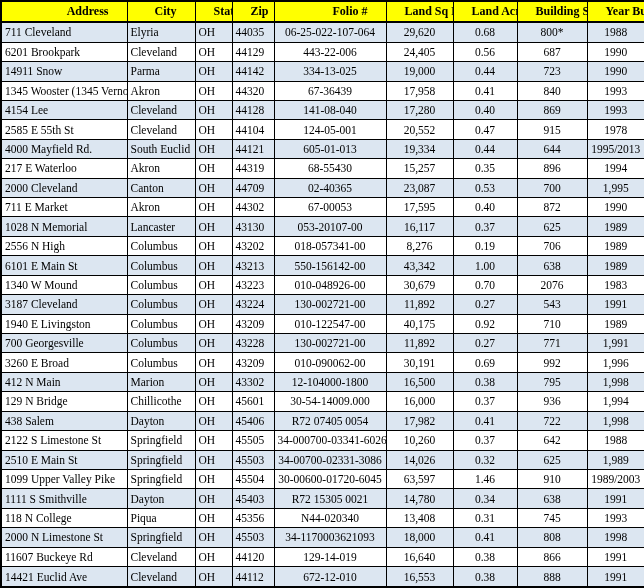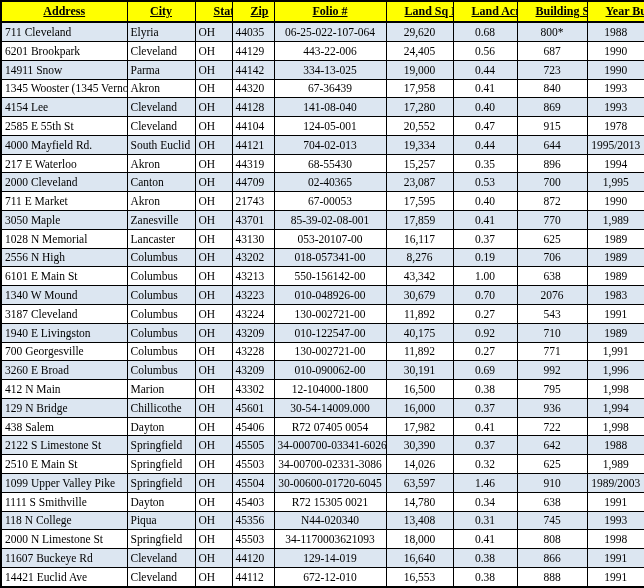--- a/index.html
+++ b/index.html
@@ -9,23 +9,22 @@
     table-layout:fixed;
     width:644px;height:588px;
     font-family:"Liberation Serif","DejaVu Serif",serif;
     font-size:11.5px;
     color:#000000;
     border:2px solid #000000;
   }
   table.prop th{
     background:#ffff00;
     font-weight:bold;
-    text-decoration:underline;
     font-size:12px;
-    text-align:center;
+    text-align:right;
     border:1px solid #000000;
     border-bottom:2px solid #000000;
     height:19px;
     padding:0 18px;
     white-space:nowrap;
     overflow:hidden;
   }
   table.prop td{
     border:1px solid #000000;
     padding:0 3px;
@@ -130,21 +129,21 @@
         <td class="ac">20,552</td>
         <td class="ac">0.47</td>
         <td class="ac">915</td>
         <td class="ac">1978</td>
       </tr>
       <tr>
         <td class="al">4000 Mayfield Rd.</td>
         <td class="al">South Euclid</td>
         <td class="al">OH</td>
         <td class="al">44121</td>
-        <td class="ac">704-02-013</td>
+        <td class="ac">605-01-013</td>
         <td class="ac">19,334</td>
         <td class="ac">0.44</td>
         <td class="ac">644</td>
         <td class="ac">1995/2013</td>
       </tr>
       <tr>
         <td class="al">217 E Waterloo</td>
         <td class="al">Akron</td>
         <td class="al">OH</td>
         <td class="al">44319</td>
@@ -162,37 +161,26 @@
         <td class="ac">02-40365</td>
         <td class="ac">23,087</td>
         <td class="ac">0.53</td>
         <td class="ac">700</td>
         <td class="ac">1,995</td>
       </tr>
       <tr>
         <td class="al">711 E Market</td>
         <td class="al">Akron</td>
         <td class="al">OH</td>
-        <td class="al">21743</td>
+        <td class="al">44302</td>
         <td class="ac">67-00053</td>
         <td class="ac">17,595</td>
         <td class="ac">0.40</td>
         <td class="ac">872</td>
         <td class="ac">1990</td>
-      </tr>
-      <tr>
-        <td class="al">3050 Maple</td>
-        <td class="al">Zanesville</td>
-        <td class="al">OH</td>
-        <td class="al">43701</td>
-        <td class="ac">85-39-02-08-001</td>
-        <td class="ac">17,859</td>
-        <td class="ac">0.41</td>
-        <td class="ac">770</td>
-        <td class="ac">1,989</td>
       </tr>
       <tr>
         <td class="al">1028 N Memorial</td>
         <td class="al">Lancaster</td>
         <td class="al">OH</td>
         <td class="al">43130</td>
         <td class="ac">053-20107-00</td>
         <td class="ac">16,117</td>
         <td class="ac">0.37</td>
         <td class="ac">625</td>
@@ -307,21 +295,21 @@
         <td class="ac">0.41</td>
         <td class="ac">722</td>
         <td class="ac">1,998</td>
       </tr>
       <tr>
         <td class="al">2122 S Limestone St</td>
         <td class="al">Springfield</td>
         <td class="al">OH</td>
         <td class="al">45505</td>
         <td class="ac">34-000700-03341-6026</td>
-        <td class="ac">30,390</td>
+        <td class="ac">10,260</td>
         <td class="ac">0.37</td>
         <td class="ac">642</td>
         <td class="ac">1988</td>
       </tr>
       <tr>
         <td class="al">2510 E Main St</td>
         <td class="al">Springfield</td>
         <td class="al">OH</td>
         <td class="al">45503</td>
         <td class="ac">34-00700-02331-3086</td>

